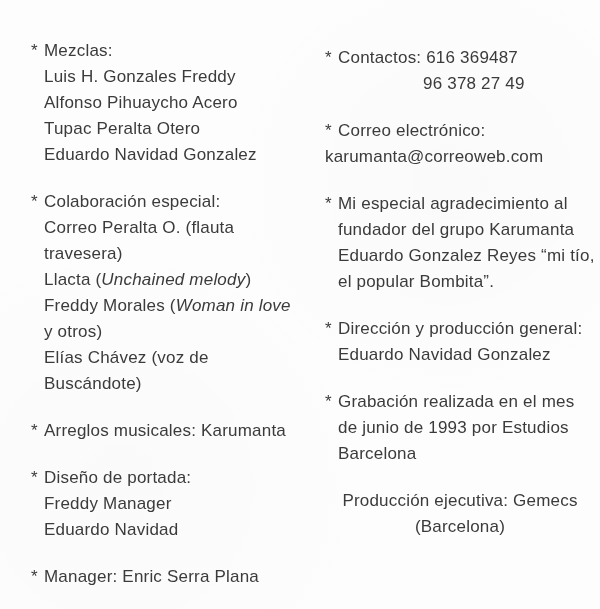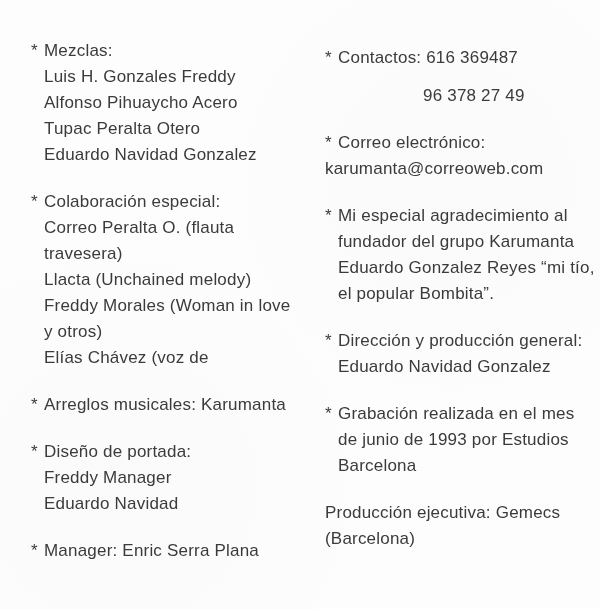--- a/index.html
+++ b/index.html
@@ -29,35 +29,35 @@
   .col {
     position: absolute;
   }
   .col-left  { left: 31px;  top: 38px; width: 278px; }
   .col-right { left: 325px; top: 45px; width: 270px; }
   .block {
     position: relative;
     padding-left: 13px;
     margin-bottom: 21px;
   }
-  .block.no-bullet { padding-left: 0; }
+  .block.no-bullet { padding-left: 0; text-align: center; }
   .bullet {
     position: absolute;
     left: 0;
     top: 0;
     width: 13px;
     line-height: 26px;
   }
   .line {
     line-height: 26px;
     white-space: nowrap;
   }
   .line.flush { margin-left: -13px; }
-  .line.phone-indent { margin-left: 85px; margin-top: 12px; }
-  .seg.i { }
+  .line.phone-indent { margin-left: 85px; }
+  .seg.i { font-style: italic; }
 </style>
 </head>
 <body>
 
 <div class="page">
   <div class="col col-left">
       <div class="block">
         <span class="bullet">*</span>
         <div class="line"><span class="seg">Mezclas:</span></div>
         <div class="line"><span class="seg">Luis H. Gonzales Freddy</span></div>
@@ -67,20 +67,21 @@
       </div>
       <div class="block">
         <span class="bullet">*</span>
         <div class="line"><span class="seg">Colaboración especial:</span></div>
         <div class="line"><span class="seg">Correo Peralta O. (flauta</span></div>
         <div class="line"><span class="seg">travesera)</span></div>
         <div class="line"><span class="seg">Llacta (</span><span class="seg i">Unchained melody</span><span class="seg">)</span></div>
         <div class="line"><span class="seg">Freddy Morales (</span><span class="seg i">Woman in love</span></div>
         <div class="line"><span class="seg">y otros)</span></div>
         <div class="line"><span class="seg">Elías Chávez (voz de</span></div>
+        <div class="line"><span class="seg">Buscándote)</span></div>
       </div>
       <div class="block">
         <span class="bullet">*</span>
         <div class="line"><span class="seg">Arreglos musicales: Karumanta</span></div>
       </div>
       <div class="block">
         <span class="bullet">*</span>
         <div class="line"><span class="seg">Diseño de portada:</span></div>
         <div class="line"><span class="seg">Freddy Manager</span></div>
         <div class="line"><span class="seg">Eduardo Navidad</span></div>

